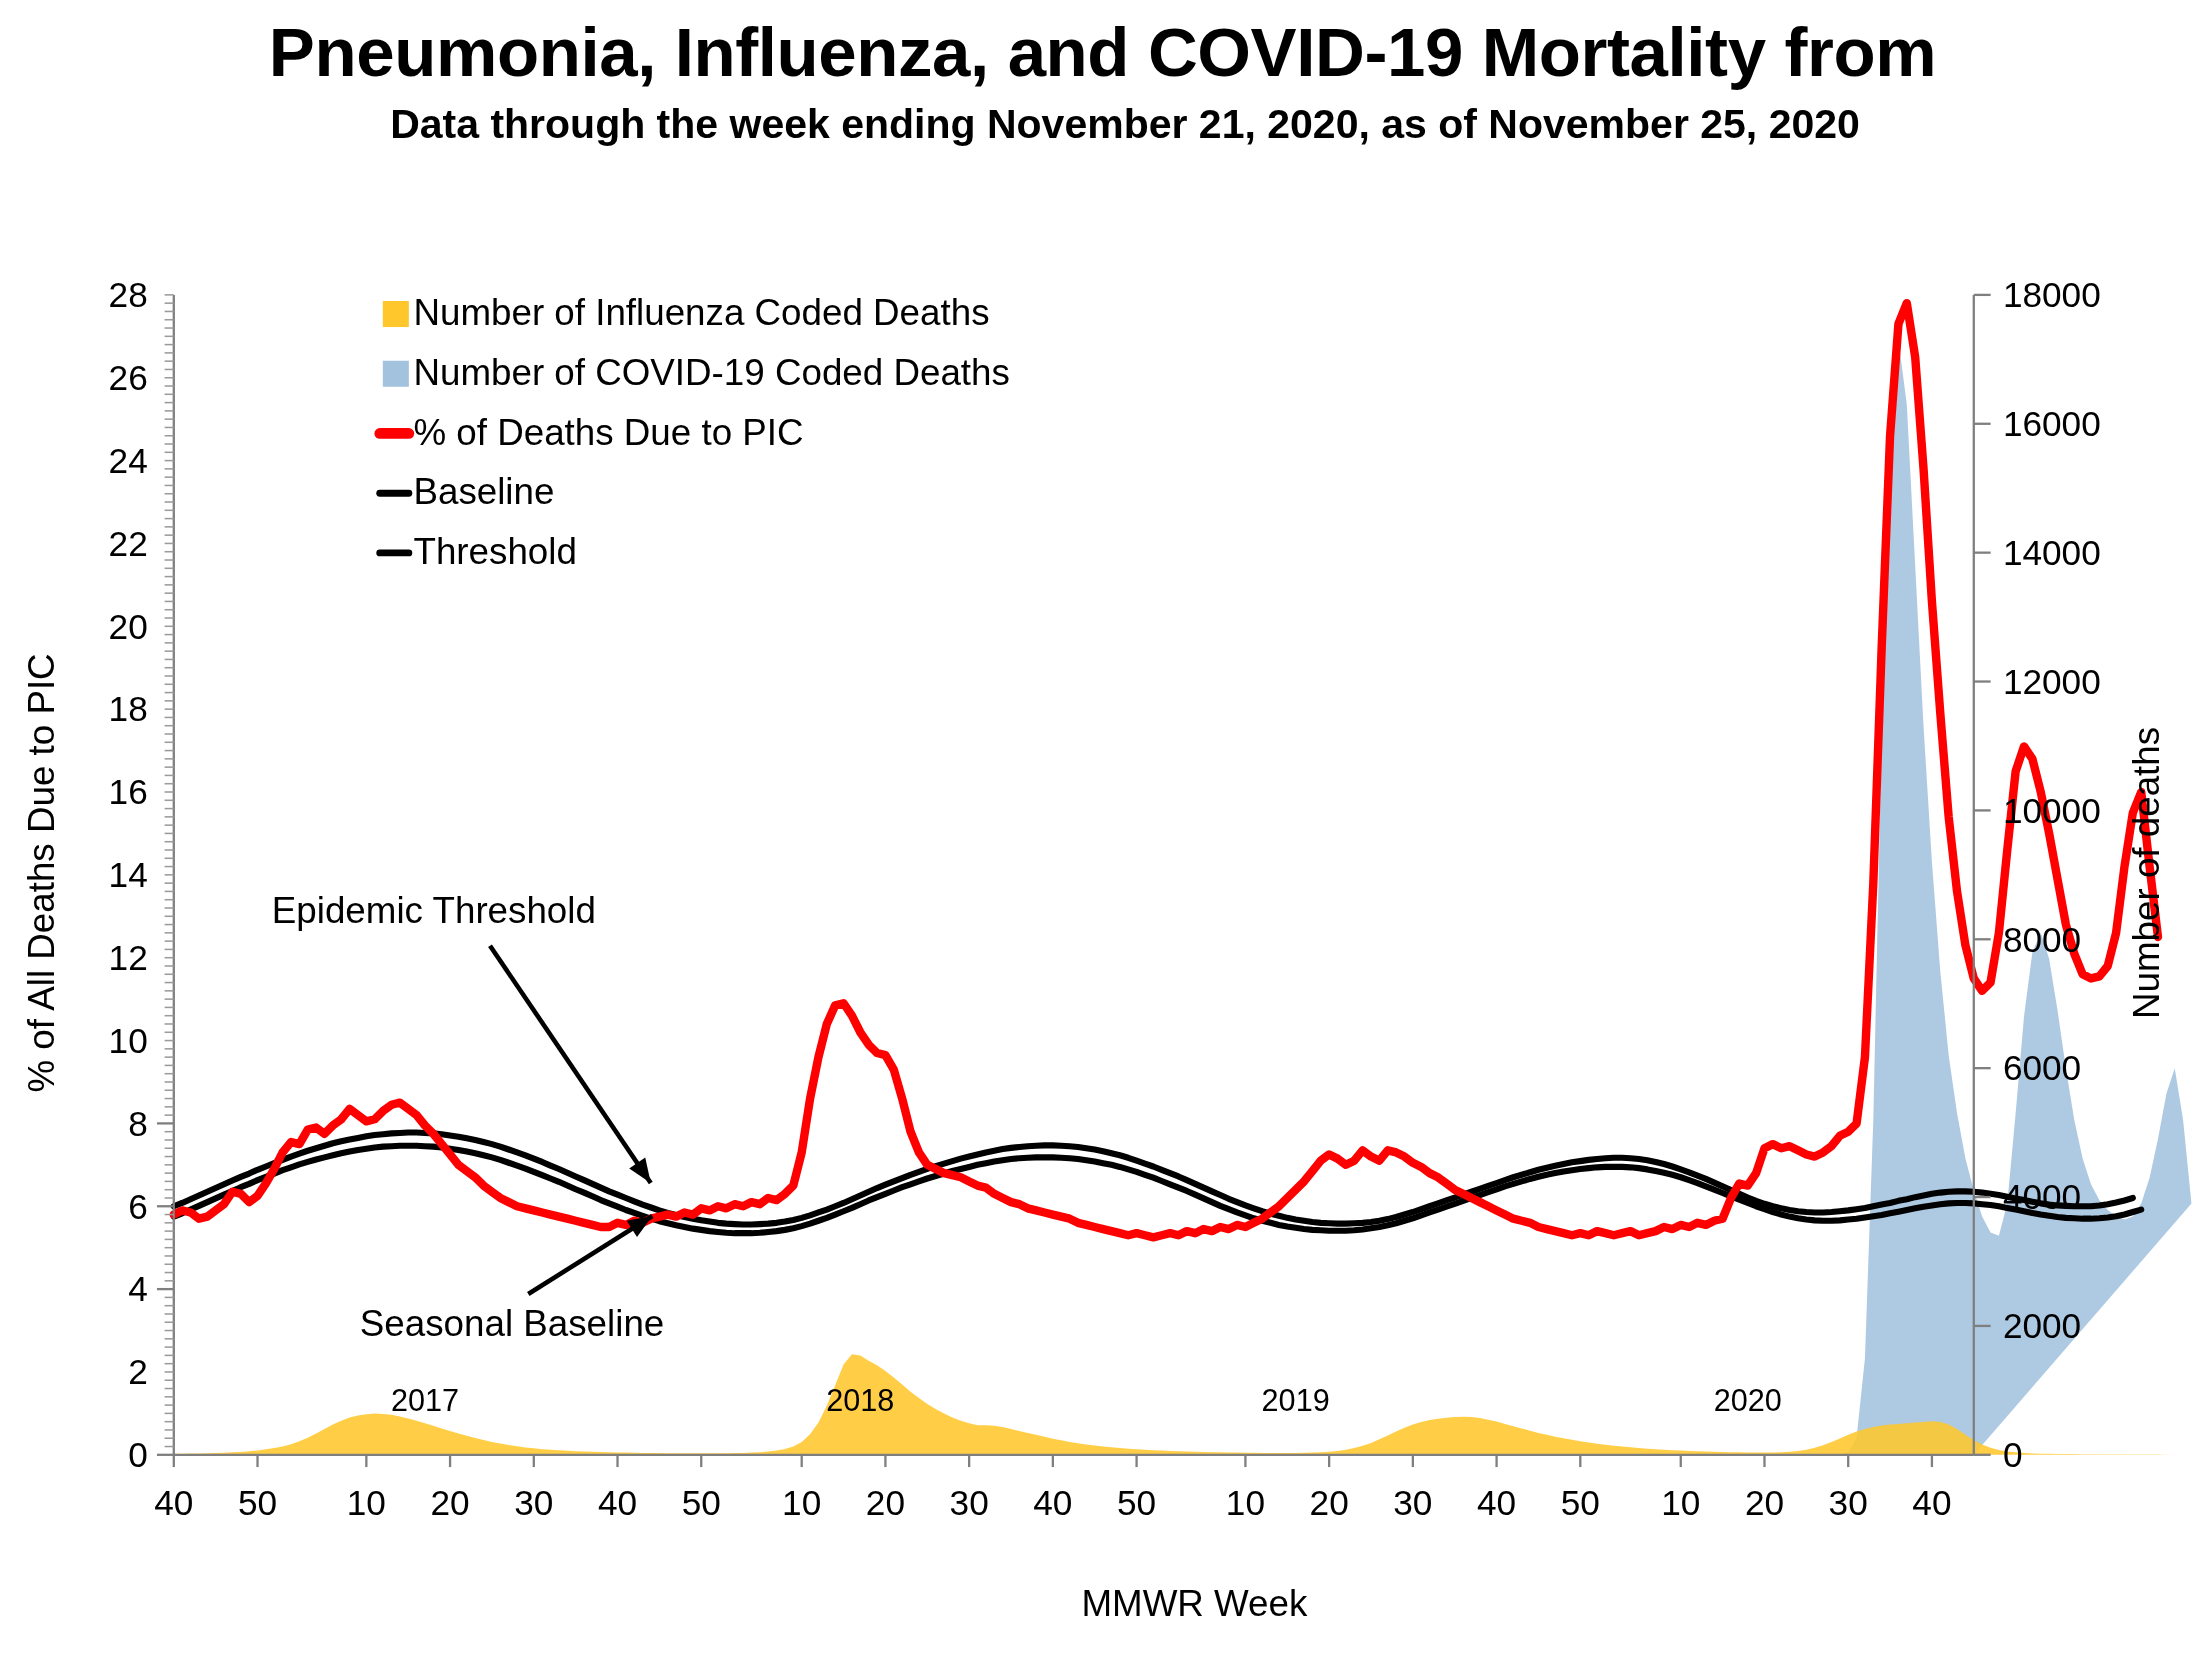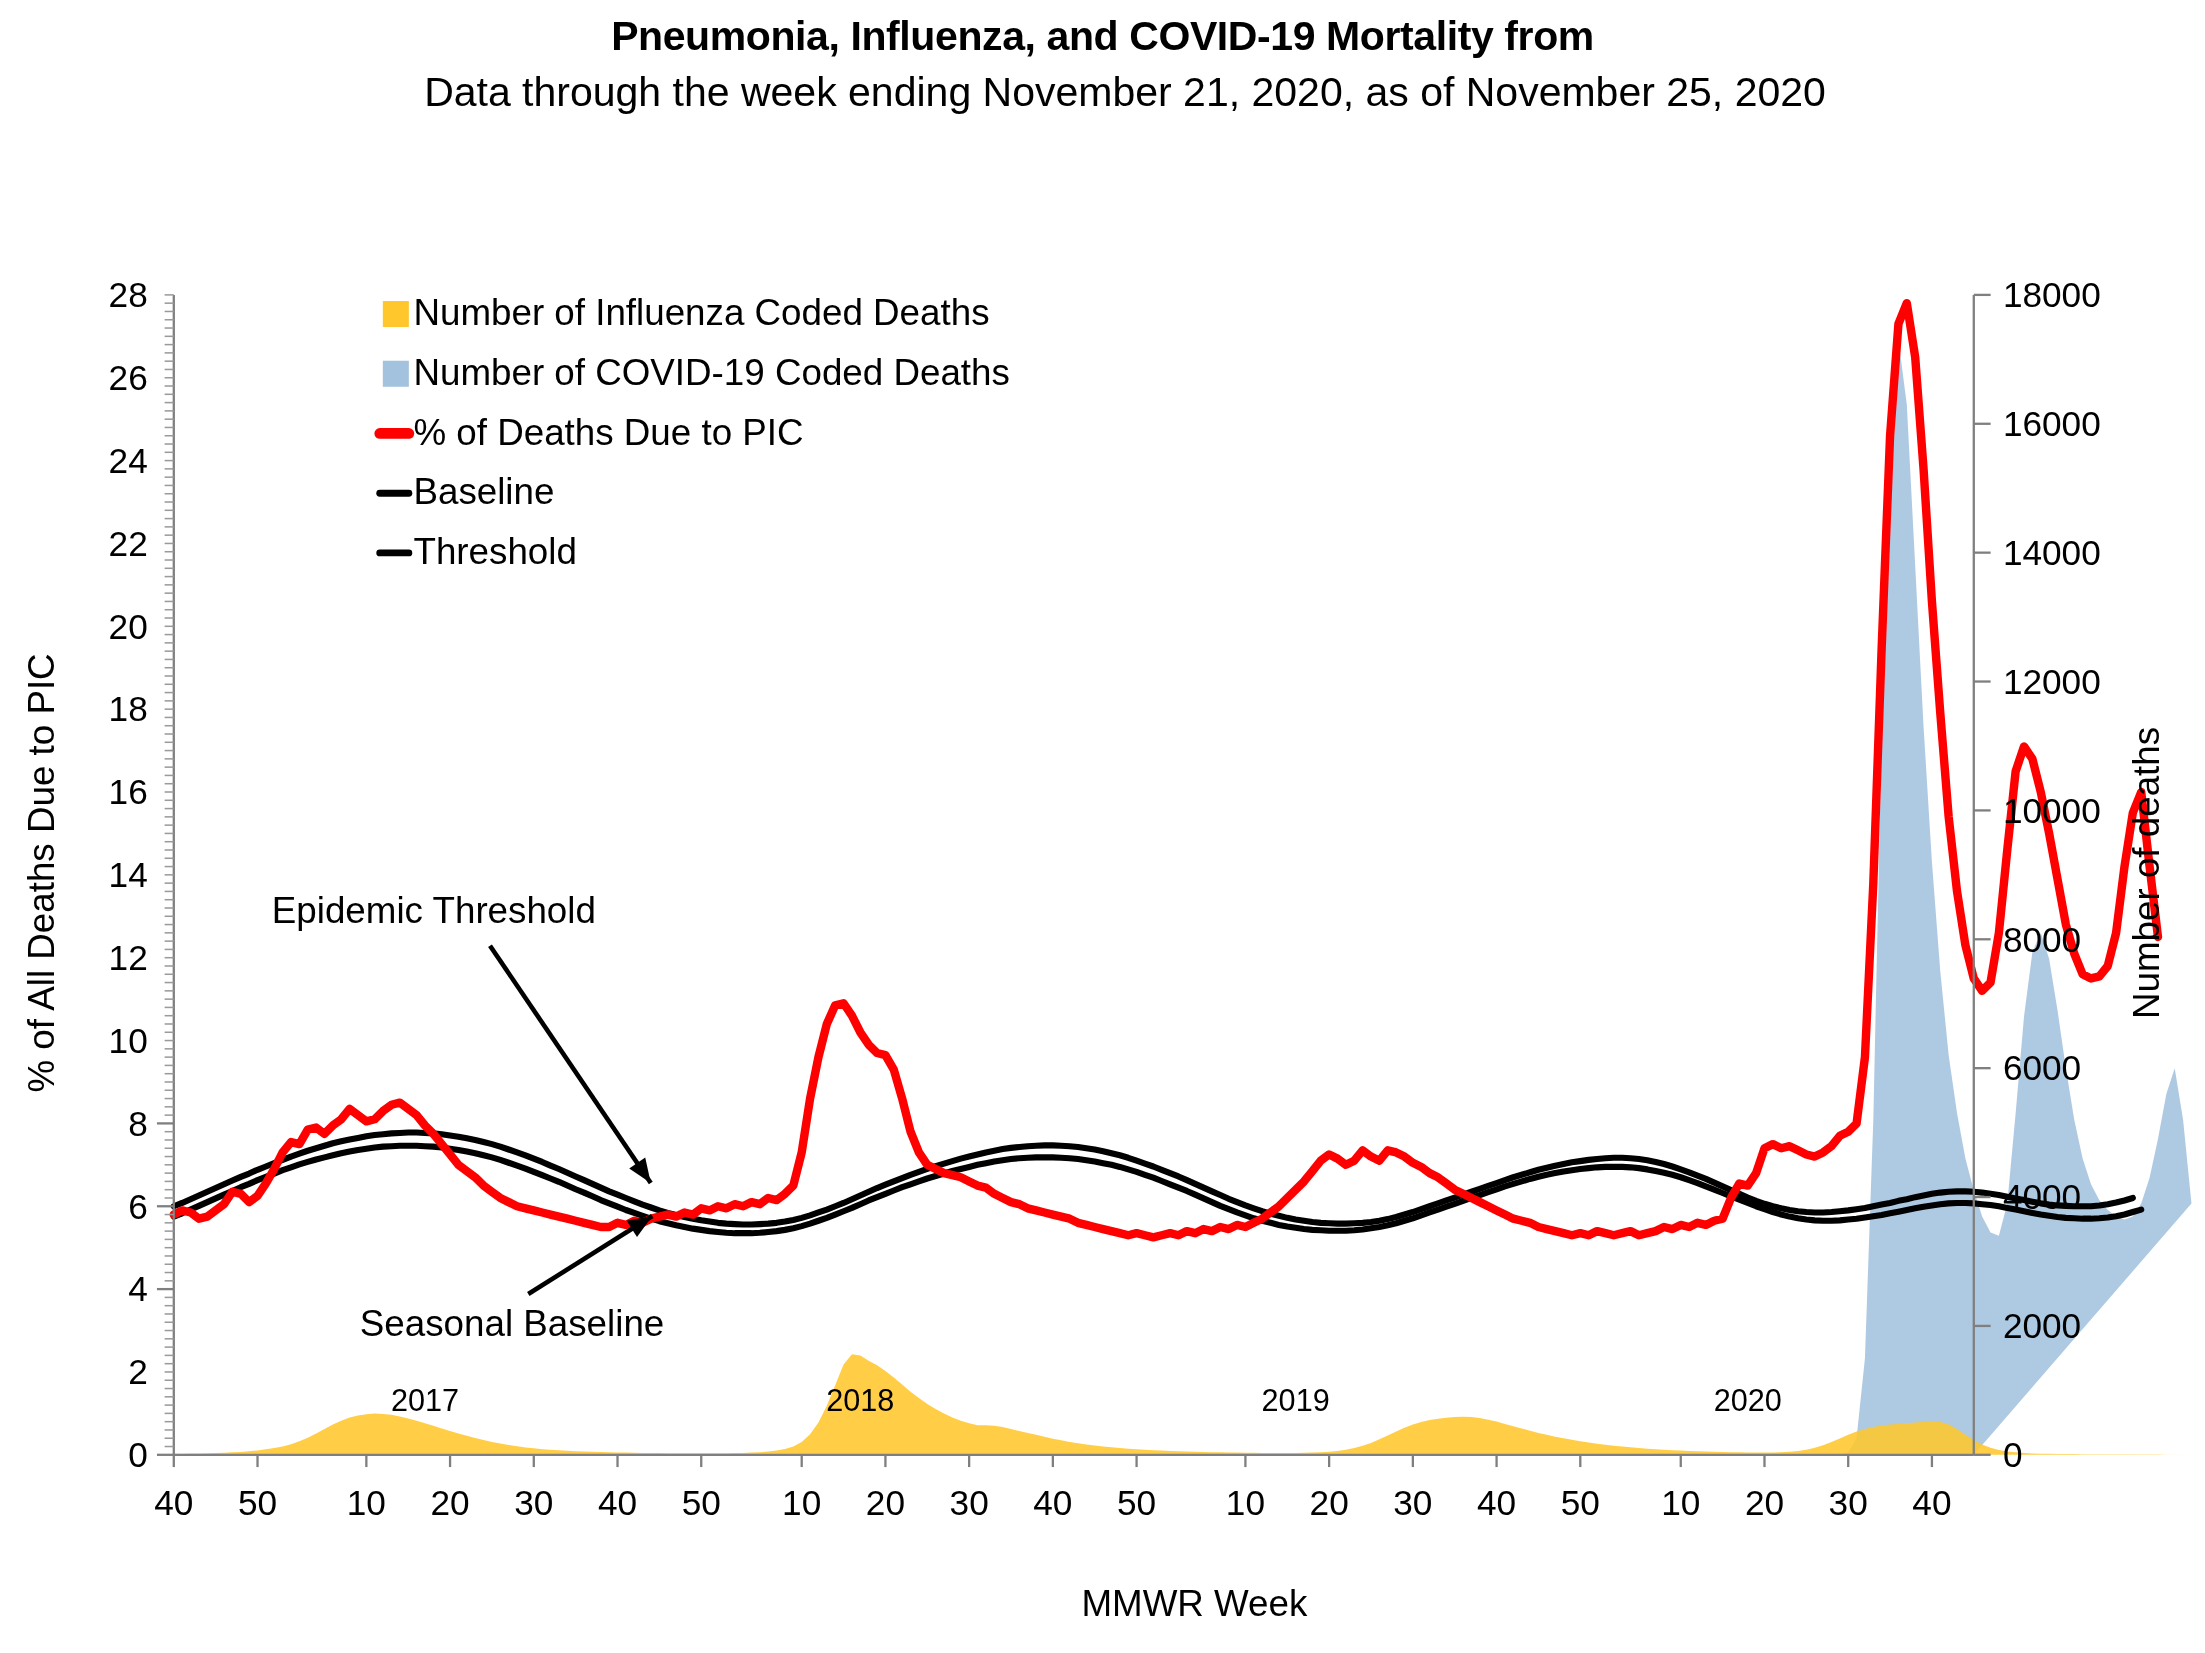--- a/index.html
+++ b/index.html
@@ -1,22 +1,22 @@
 <!DOCTYPE html>
 <html style="font-size:12.3px"><head>
 <meta charset="utf-8">
 <style>
   html,body{margin:0;padding:0;background:#ffffff;}
   body{width:2205px;height:1654px;overflow:hidden;
        font-family:"Liberation Sans","DejaVu Sans",sans-serif;color:#000;}
   #root{position:relative;width:2205px;height:1654px;}
 
   .title-block{position:absolute;top:13.8px;left:0;width:2205px;text-align:center;}
-  .title-line{font-size:41px;font-weight:bold;line-height:1.12;letter-spacing:-0.4px;}
-  .subtitle-line{font-size:41px;font-weight:normal;line-height:1.25;margin-top:7.7px;padding-left:45px;}
+  .title-line{font-size:69px;font-weight:bold;line-height:1.12;letter-spacing:-0.4px;}
+  .subtitle-line{font-size:41px;font-weight:bold;line-height:1.25;margin-top:7.7px;padding-left:45px;}
 
   svg.chart{position:absolute;top:0;left:0;width:2205px;height:1654px;}
 
   .axis-line{stroke:#7f7f7f;stroke-width:3;fill:none;}
   .tick-major{stroke:#7f7f7f;stroke-width:3;}
   .tick-minor{stroke:#9a9a9a;stroke-width:2;}
   .tick-text{font-size:46px;font-family:"Liberation Sans",sans-serif;fill:#000;}
   .tick-text.left{text-anchor:end;}
   .tick-text.right{text-anchor:start;}
   .tick-text.bottom{text-anchor:middle;}

